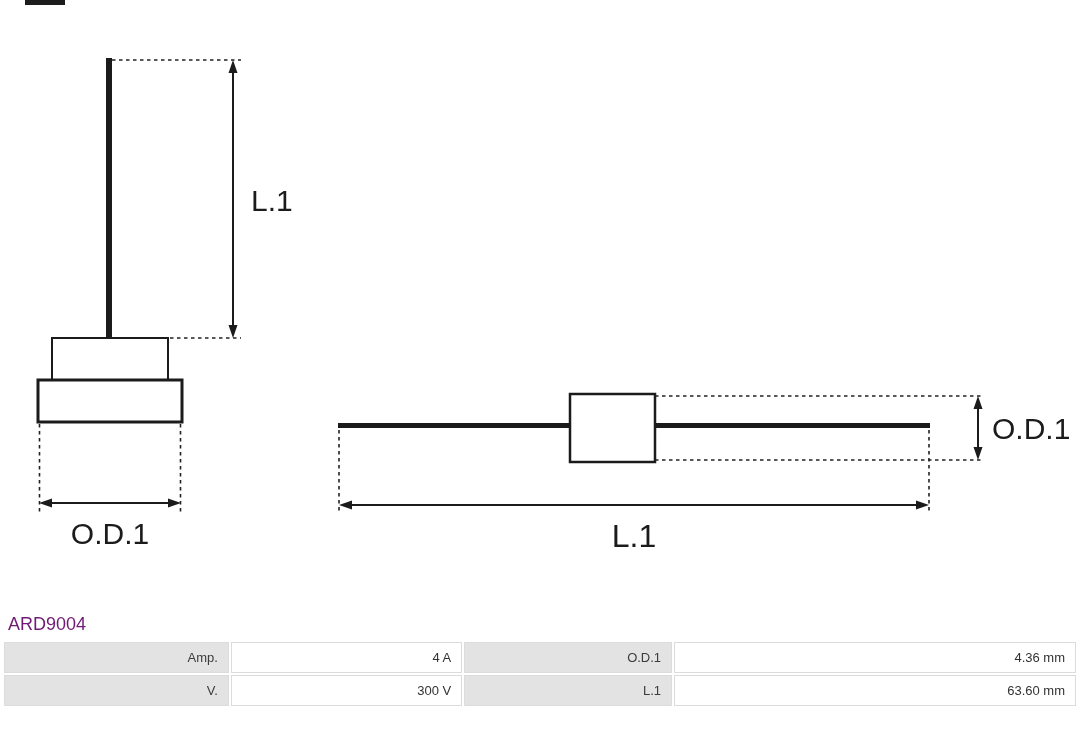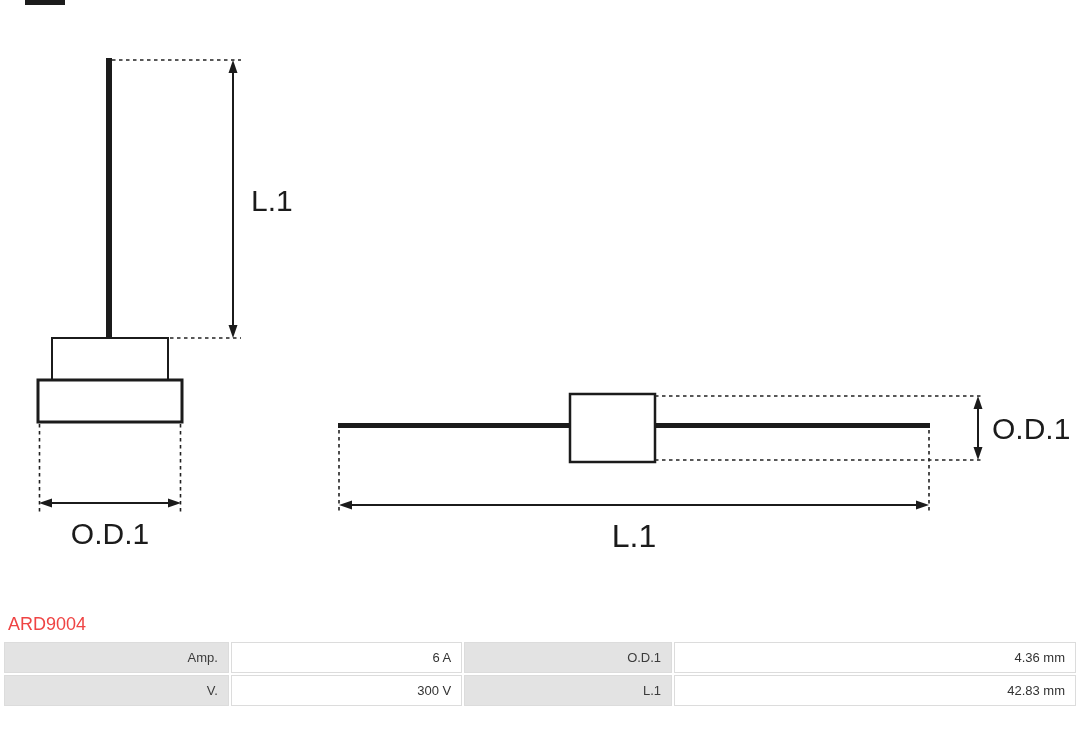--- a/index.html
+++ b/index.html
@@ -20,21 +20,21 @@
     height: 5px;
     background: #1c1c1c;
   }
   svg.diagram { display: block; }
   .dim-label {
     font-family: "Liberation Sans", sans-serif;
     fill: #1b1b1b;
   }
   .part-number {
     font-size: 18px;
-    color: #ef4444;
+    color: #701a75;
     margin: 2px 0 5px 8px;
     font-family: "Liberation Sans", sans-serif;
   }
   table.spec-table {
     width: calc(100% - 4px);
     margin: 0 2px;
     border-collapse: separate;
     border-spacing: 2px;
     table-layout: fixed;
     font-family: "Liberation Sans", sans-serif;
@@ -125,26 +125,26 @@
   <table class="spec-table">
     <colgroup>
       <col class="c1">
         <col class="c2">
         <col class="c3">
         <col class="c4">
     </colgroup>
     <tbody>
       <tr>
         <td class="lbl">Amp.</td>
-        <td class="val">6 A</td>
+        <td class="val">4 A</td>
         <td class="lbl">O.D.1</td>
         <td class="val">4.36 mm</td>
       </tr>
       <tr>
         <td class="lbl">V.</td>
         <td class="val">300 V</td>
         <td class="lbl">L.1</td>
-        <td class="val">42.83 mm</td>
+        <td class="val">63.60 mm</td>
       </tr>
     </tbody>
   </table>
 
 </div>
 
 </body></html>

